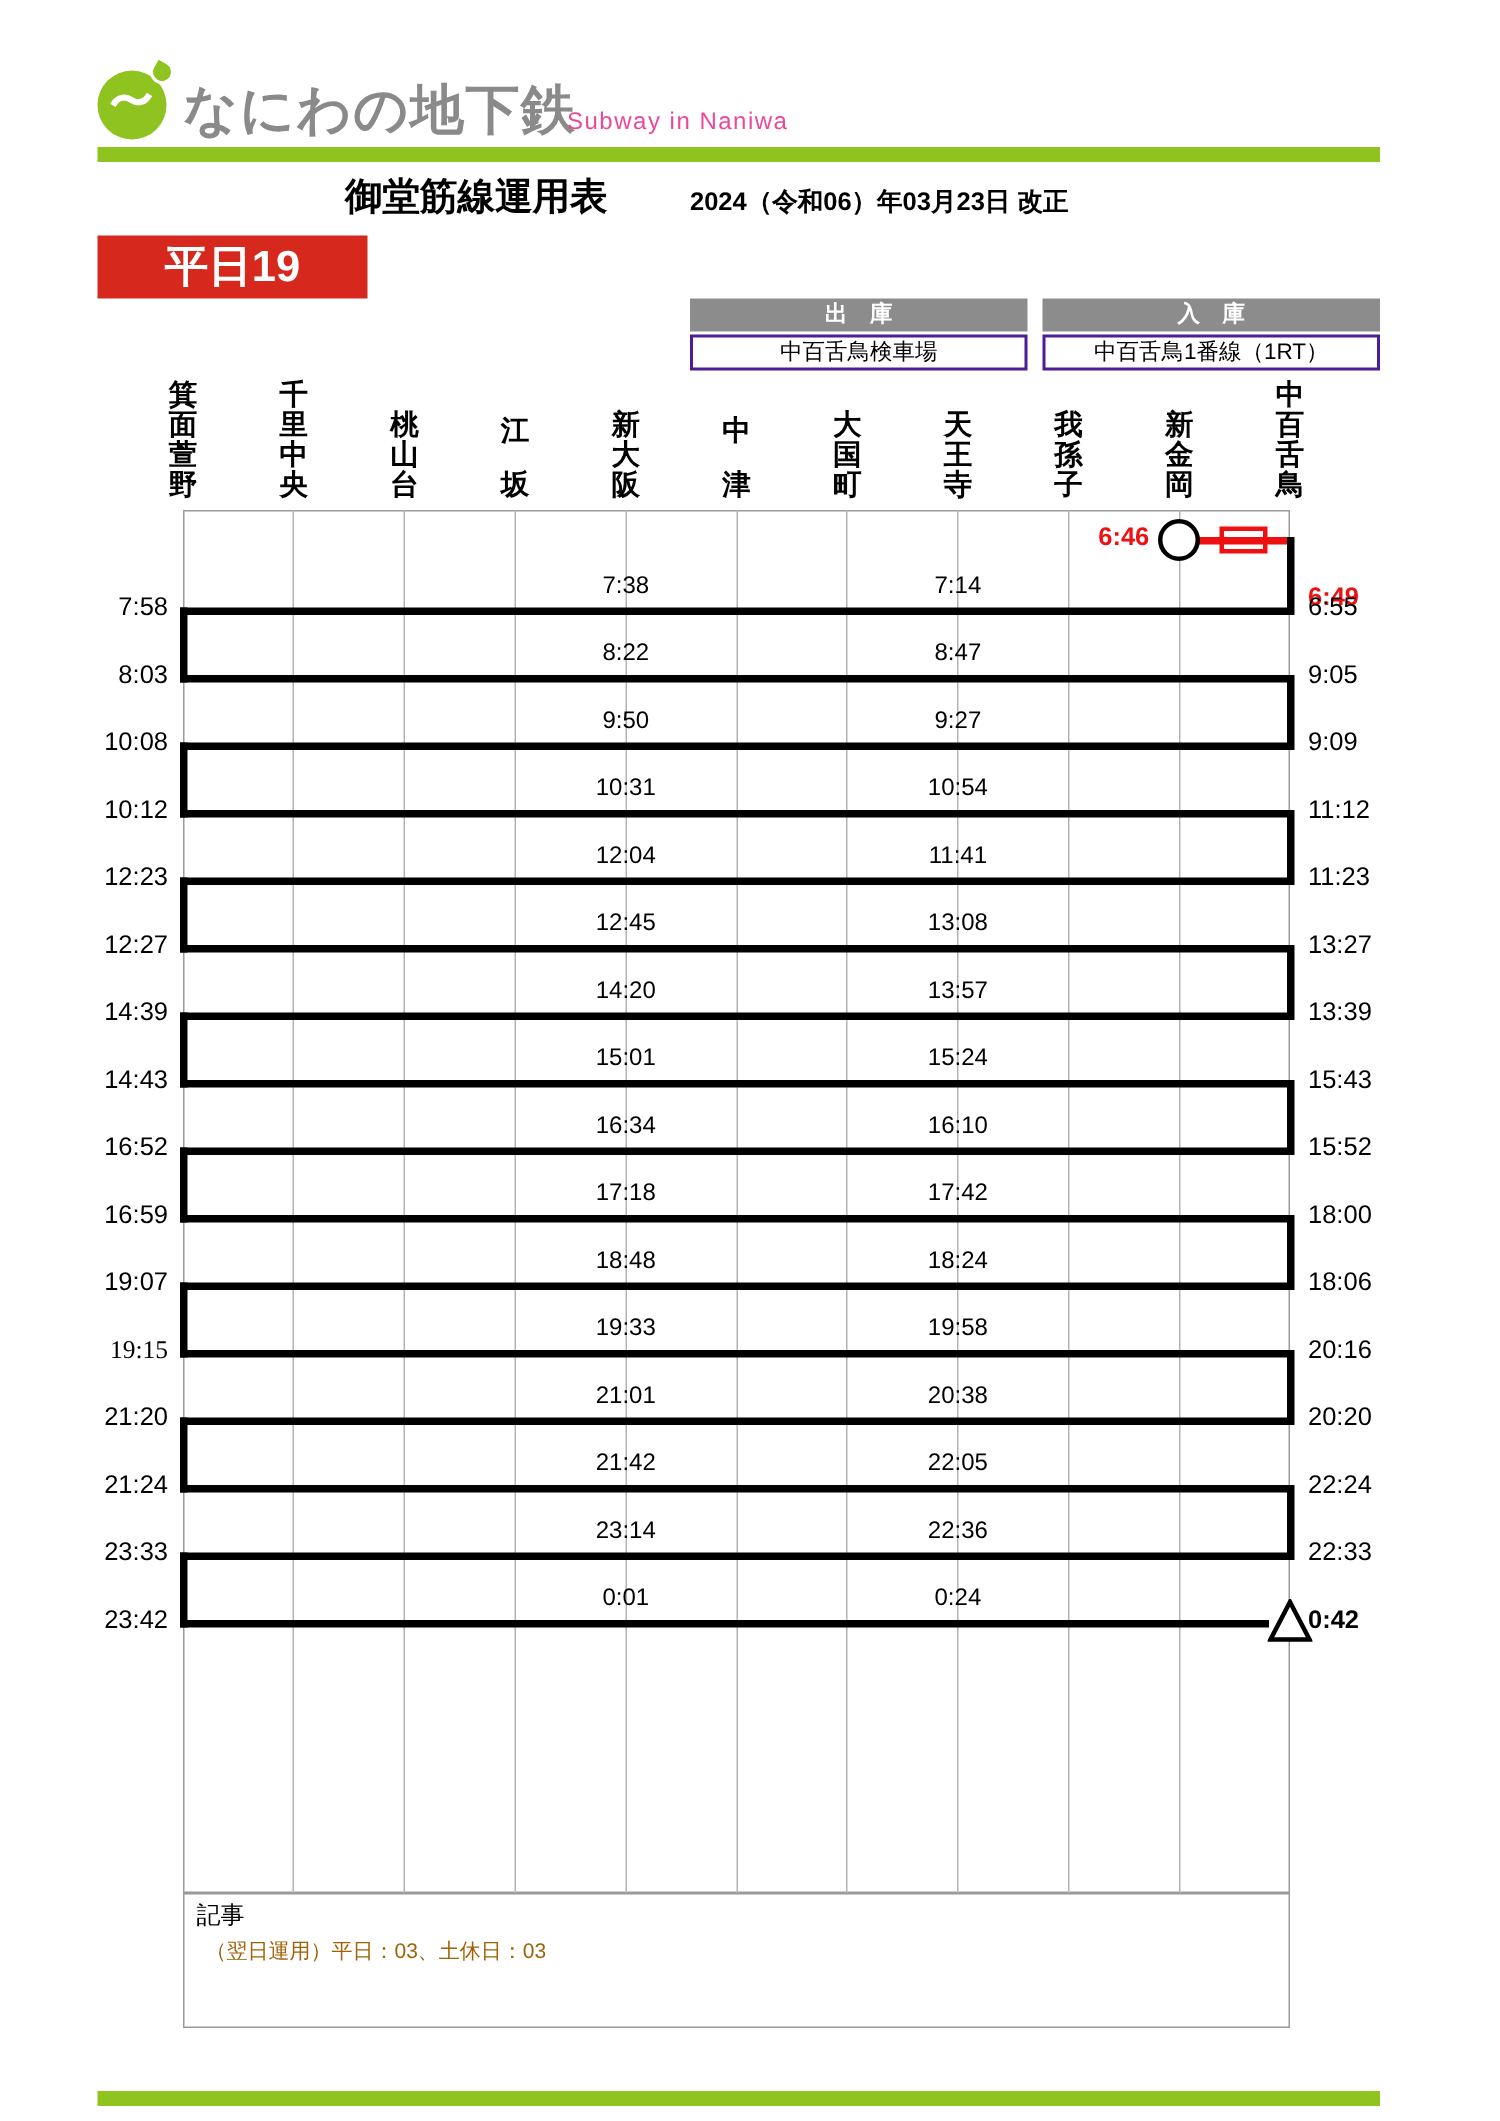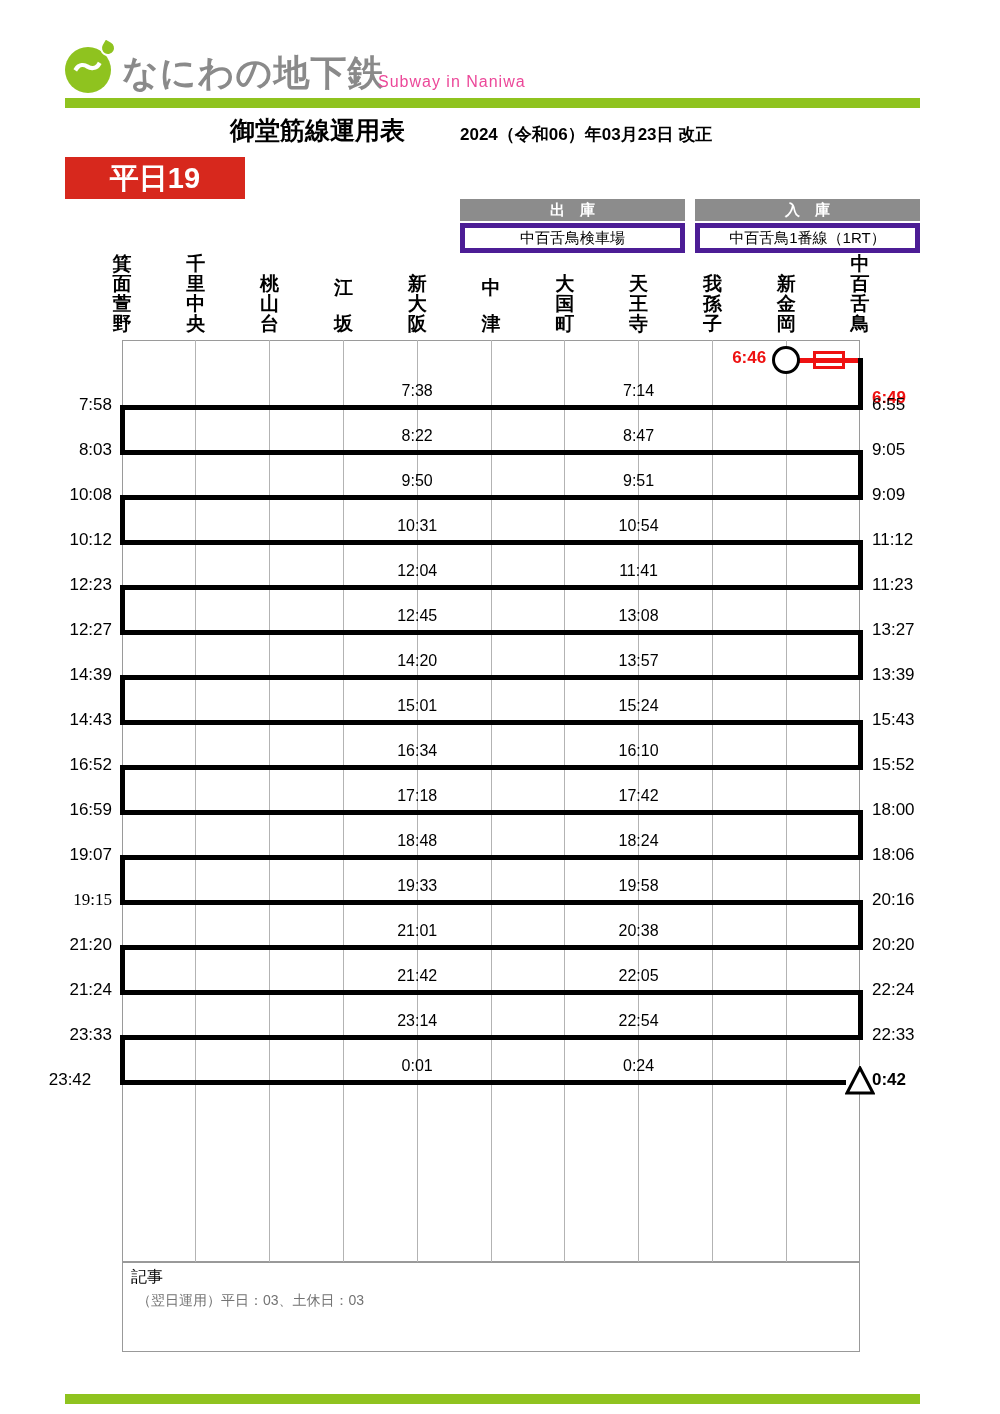--- a/index.html
+++ b/index.html
@@ -19,26 +19,26 @@
   .green-bar.bottom{top:1394px;}
   .doc-title{left:230px;top:114px;font-size:25px;font-weight:bold;}
   .revision{left:460px;top:123px;font-size:17px;font-weight:600;}
   .badge{left:65px;top:157px;width:180px;height:42px;background:var(--badge-red);color:#fff;
          font-size:29px;font-weight:bold;text-align:center;line-height:42px;}
   .depot-box{top:155px;width:225px;margin-top:44px;}
   .depot-box.out{left:460px;}
   .depot-box.in{left:695px;}
   .depot-head{height:22px;background:var(--hdr-gray);color:#fff;font-size:15px;font-weight:bold;
               text-align:center;line-height:22px;}
-  .depot-val{height:20px;margin-top:2px;border:5px solid #4c1d95;background:#fff;font-size:15px;
+  .depot-val{height:20px;margin-top:2px;border:2px solid #4c1d95;background:#fff;font-size:15px;
              text-align:center;line-height:20px;}
   
   .notes{left:122px;top:1262px;width:738px;height:90px;border:1px solid #999;box-sizing:border-box;}
   .notes-title{padding:4px 0 0 8px;font-size:16px;}
-  .notes-body{padding:4px 0 0 14px;font-size:14px;color:#737373;}
+  .notes-body{padding:4px 0 0 14px;font-size:14px;color:#a16207;}
   
   #diagram{left:0;top:0;width:1000px;height:1414px;}
   .station-label span{display:block;font-size:19px;font-weight:600;line-height:20px;text-align:center;}
 </style>
 </head>
 <body>
 
 <div class="page" style="--green: #8fc31f; --badge-red: #d7281d; --red: #ee1111; --hdr-gray: #8c8c8c; --logo-gray: #8a8a8a;">
 
   <div class="abs logo-mark">
@@ -145,21 +145,21 @@
       <div style="position: absolute; left: 120px; top: 450px; width: 742px; height: 5px; background: rgb(0, 0, 0); z-index: 2;"></div>
       <div style="position: absolute; left: 28px; top: 440px; width: 84px; text-align: right; font-size: 17px; line-height: 20px; z-index: 5;">8:03</div>
       <div style="position: absolute; left: 872px; top: 440px; font-size: 17px; line-height: 20px; font-weight: normal; z-index: 5;">9:05</div>
       <div style="position: absolute; left: 372.2px; top: 426px; width: 90px; text-align: center; font-size: 16px; line-height: 20px; z-index: 5;">8:22</div>
       <div style="position: absolute; left: 593.6px; top: 426px; width: 90px; text-align: center; font-size: 16px; line-height: 20px; z-index: 5;">8:47</div>
       <div style="position: absolute; left: 858px; top: 450px; width: 5px; height: 50px; background: rgb(0, 0, 0); z-index: 2;"></div>
       <div style="position: absolute; left: 120px; top: 495px; width: 742px; height: 5px; background: rgb(0, 0, 0); z-index: 2;"></div>
       <div style="position: absolute; left: 28px; top: 485px; width: 84px; text-align: right; font-size: 17px; line-height: 20px; z-index: 5;">10:08</div>
       <div style="position: absolute; left: 872px; top: 485px; font-size: 17px; line-height: 20px; font-weight: normal; z-index: 5;">9:09</div>
       <div style="position: absolute; left: 372.2px; top: 471px; width: 90px; text-align: center; font-size: 16px; line-height: 20px; z-index: 5;">9:50</div>
-      <div style="position: absolute; left: 593.6px; top: 471px; width: 90px; text-align: center; font-size: 16px; line-height: 20px; z-index: 5;">9:51</div>
+      <div style="position: absolute; left: 593.6px; top: 471px; width: 90px; text-align: center; font-size: 16px; line-height: 20px; z-index: 5;">9:27</div>
       <div style="position: absolute; left: 120px; top: 495px; width: 5px; height: 50px; background: rgb(0, 0, 0); z-index: 2;"></div>
       <div style="position: absolute; left: 120px; top: 540px; width: 742px; height: 5px; background: rgb(0, 0, 0); z-index: 2;"></div>
       <div style="position: absolute; left: 28px; top: 530px; width: 84px; text-align: right; font-size: 17px; line-height: 20px; z-index: 5;">10:12</div>
       <div style="position: absolute; left: 872px; top: 530px; font-size: 17px; line-height: 20px; font-weight: normal; z-index: 5;">11:12</div>
       <div style="position: absolute; left: 372.2px; top: 516px; width: 90px; text-align: center; font-size: 16px; line-height: 20px; z-index: 5;">10:31</div>
       <div style="position: absolute; left: 593.6px; top: 516px; width: 90px; text-align: center; font-size: 16px; line-height: 20px; z-index: 5;">10:54</div>
       <div style="position: absolute; left: 858px; top: 540px; width: 5px; height: 50px; background: rgb(0, 0, 0); z-index: 2;"></div>
       <div style="position: absolute; left: 120px; top: 585px; width: 742px; height: 5px; background: rgb(0, 0, 0); z-index: 2;"></div>
       <div style="position: absolute; left: 28px; top: 575px; width: 84px; text-align: right; font-size: 17px; line-height: 20px; z-index: 5;">12:23</div>
       <div style="position: absolute; left: 872px; top: 575px; font-size: 17px; line-height: 20px; font-weight: normal; z-index: 5;">11:23</div>
@@ -217,24 +217,24 @@
       <div style="position: absolute; left: 120px; top: 990px; width: 742px; height: 5px; background: rgb(0, 0, 0); z-index: 2;"></div>
       <div style="position: absolute; left: 28px; top: 980px; width: 84px; text-align: right; font-size: 17px; line-height: 20px; z-index: 5;">21:24</div>
       <div style="position: absolute; left: 872px; top: 980px; font-size: 17px; line-height: 20px; font-weight: normal; z-index: 5;">22:24</div>
       <div style="position: absolute; left: 372.2px; top: 966px; width: 90px; text-align: center; font-size: 16px; line-height: 20px; z-index: 5;">21:42</div>
       <div style="position: absolute; left: 593.6px; top: 966px; width: 90px; text-align: center; font-size: 16px; line-height: 20px; z-index: 5;">22:05</div>
       <div style="position: absolute; left: 858px; top: 990px; width: 5px; height: 50px; background: rgb(0, 0, 0); z-index: 2;"></div>
       <div style="position: absolute; left: 120px; top: 1035px; width: 742px; height: 5px; background: rgb(0, 0, 0); z-index: 2;"></div>
       <div style="position: absolute; left: 28px; top: 1025px; width: 84px; text-align: right; font-size: 17px; line-height: 20px; z-index: 5;">23:33</div>
       <div style="position: absolute; left: 872px; top: 1025px; font-size: 17px; line-height: 20px; font-weight: normal; z-index: 5;">22:33</div>
       <div style="position: absolute; left: 372.2px; top: 1011px; width: 90px; text-align: center; font-size: 16px; line-height: 20px; z-index: 5;">23:14</div>
-      <div style="position: absolute; left: 593.6px; top: 1011px; width: 90px; text-align: center; font-size: 16px; line-height: 20px; z-index: 5;">22:54</div>
+      <div style="position: absolute; left: 593.6px; top: 1011px; width: 90px; text-align: center; font-size: 16px; line-height: 20px; z-index: 5;">22:36</div>
       <div style="position: absolute; left: 120px; top: 1035px; width: 5px; height: 50px; background: rgb(0, 0, 0); z-index: 2;"></div>
       <div style="position: absolute; left: 120px; top: 1080px; width: 726px; height: 5px; background: rgb(0, 0, 0); z-index: 2;"></div>
-      <div style="position: absolute; left: 28px; top: 1070px; width: 84px; text-align: center; font-size: 17px; line-height: 20px; z-index: 5;">23:42</div>
+      <div style="position: absolute; left: 28px; top: 1070px; width: 84px; text-align: right; font-size: 17px; line-height: 20px; z-index: 5;">23:42</div>
       <div style="position: absolute; left: 872px; top: 1070px; font-size: 17px; line-height: 20px; font-weight: bold; z-index: 5;">0:42</div>
       <div style="position: absolute; left: 372.2px; top: 1056px; width: 90px; text-align: center; font-size: 16px; line-height: 20px; z-index: 5;">0:01</div>
       <div style="position: absolute; left: 593.6px; top: 1056px; width: 90px; text-align: center; font-size: 16px; line-height: 20px; z-index: 5;">0:24</div>
       <svg width="30" height="30" style="position: absolute; left: 845px; top: 1066px; z-index: 3;">
         <polygon points="15,2 28,27 2,27" fill="#fff" stroke="#000" stroke-width="3"></polygon>
       </svg>
     </div>
 
   <div class="abs notes">
     <div class="notes-title">記事</div>

